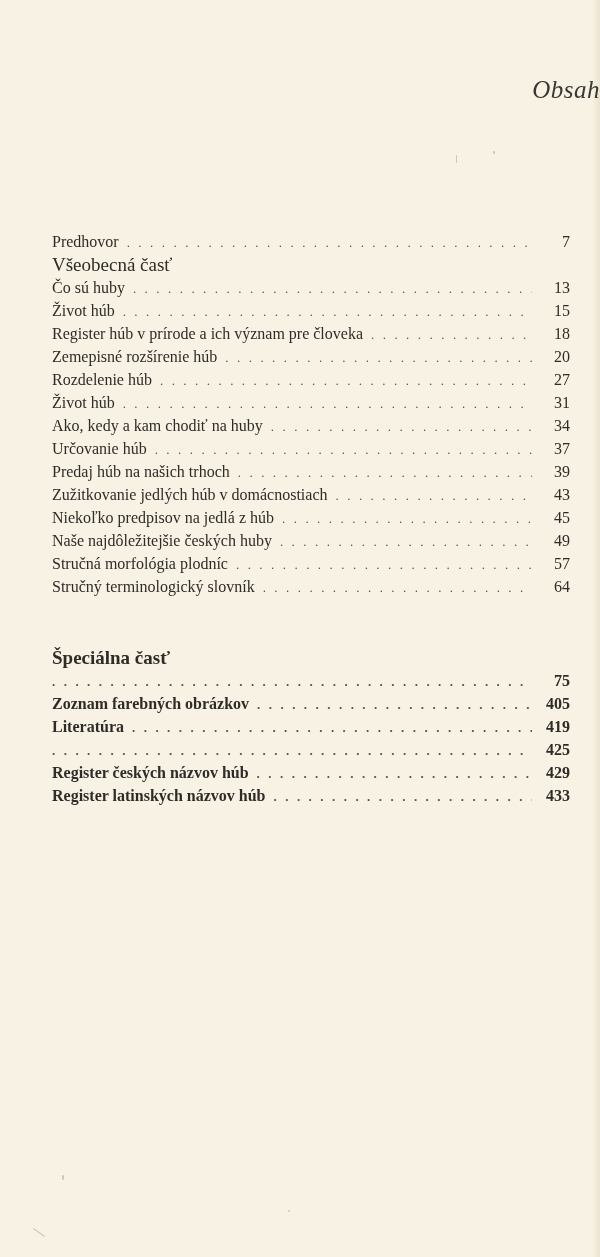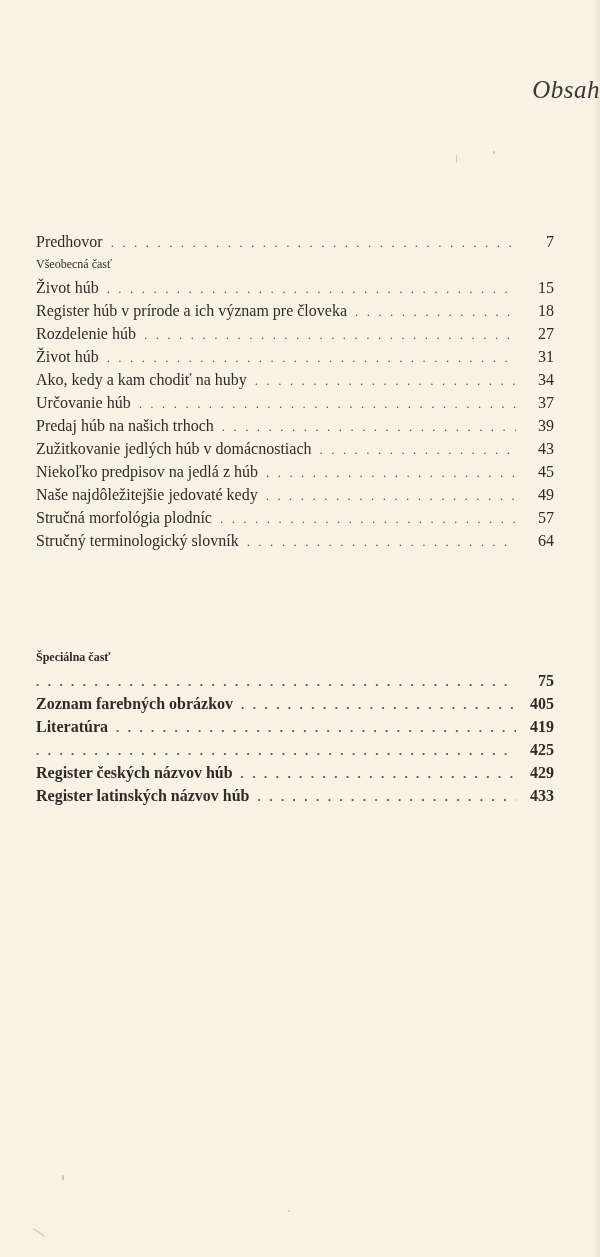--- a/index.html
+++ b/index.html
@@ -29,21 +29,21 @@
       width: 600px;
       text-align: right;
       font-style: italic;
       font-size: 25px;
       letter-spacing: 0.5px;
       color: #3a3834;
       margin-top: 8px;
     }
     .toc {
       position: absolute;
-      left: 36px;
+      left: 52px;
       width: 518px;
     }
     .toc-general { top: 230px; }
     .toc-special { top: 646px; font-weight: bold; }
     .row {
       display: flex;
       align-items: baseline;
       height: 23px;
       font-size: 16px;
       line-height: 23px;
@@ -65,21 +65,21 @@
       letter-spacing: 2.6px;
     }
     .row .page {
       flex: 0 0 auto;
       min-width: 32px;
       text-align: right;
       padding-left: 6px;
     }
     .section-heading {
       height: 23px;
-      font-size: 12px;
+      font-size: 19px;
       line-height: 23px;
     }
     .speck {
       position: absolute;
       background: #b9a98c;
       border-radius: 1px;
       opacity: 0.6;
     }
   </style>
 </head>
@@ -91,30 +91,40 @@
 
 <div class="toc toc-general">
   <div class="row">
     <span class="label">Predhovor</span>
     <span class="leader"></span>
     <span class="page">7</span>
   </div>
   <div class="section-heading">Všeobecná časť</div>
 
   <div class="row">
+    <span class="label">Čo sú huby</span>
+    <span class="leader"></span>
+    <span class="page">13</span>
+  </div>
+  <div class="row">
     <span class="label">Život húb</span>
     <span class="leader"></span>
     <span class="page">15</span>
   </div>
   <div class="row">
     <span class="label">Register húb v prírode a ich význam pre človeka</span>
     <span class="leader"></span>
     <span class="page">18</span>
   </div>
   <div class="row">
+    <span class="label">Zemepisné rozšírenie húb</span>
+    <span class="leader"></span>
+    <span class="page">20</span>
+  </div>
+  <div class="row">
     <span class="label">Rozdelenie húb</span>
     <span class="leader"></span>
     <span class="page">27</span>
   </div>
   <div class="row">
     <span class="label">Život húb</span>
     <span class="leader"></span>
     <span class="page">31</span>
   </div>
   <div class="row">
@@ -136,21 +146,21 @@
     <span class="label">Zužitkovanie jedlých húb v domácnostiach</span>
     <span class="leader"></span>
     <span class="page">43</span>
   </div>
   <div class="row">
     <span class="label">Niekoľko predpisov na jedlá z húb</span>
     <span class="leader"></span>
     <span class="page">45</span>
   </div>
   <div class="row">
-    <span class="label">Naše najdôležitejšie jedovaté kedy</span>
+    <span class="label">Naše najdôležitejšie českých huby</span>
     <span class="leader"></span>
     <span class="page">49</span>
   </div>
   <div class="row">
     <span class="label">Stručná morfológia plodníc</span>
     <span class="leader"></span>
     <span class="page">57</span>
   </div>
   <div class="row">
     <span class="label">Stručný terminologický slovník</span>

